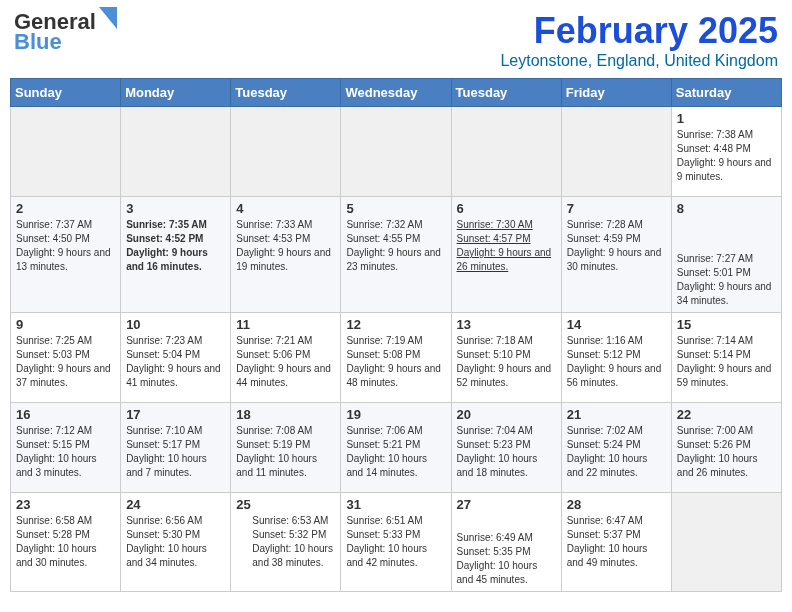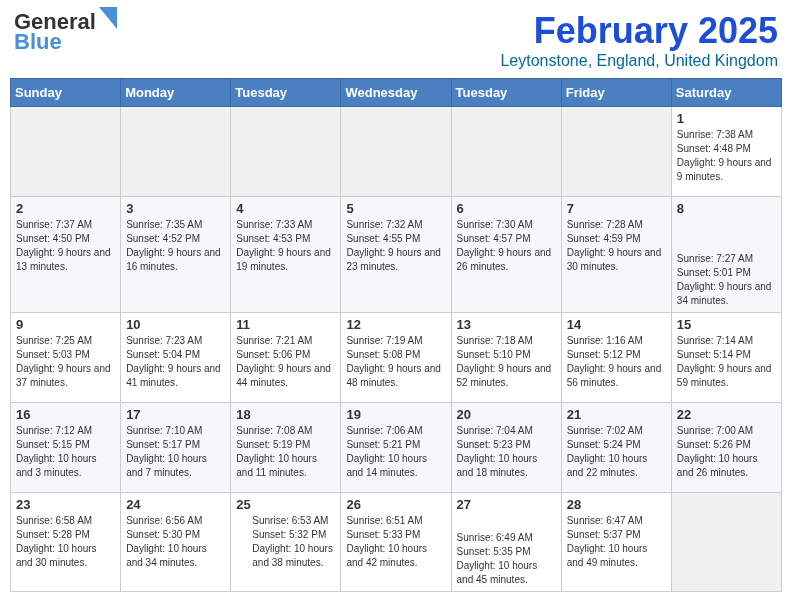--- a/index.html
+++ b/index.html
@@ -140,39 +140,39 @@
       </tr>
       <tr>
         <td>
           <span class="day-num">2</span>
           <div class="day-info" style="white-space: pre-line;">Sunrise: 7:37 AM
 Sunset: 4:50 PM
 Daylight: 9 hours and 13 minutes.</div>
         </td>
         <td>
           <span class="day-num">3</span>
-          <div class="day-info" style="white-space: pre-line;">Sunrise: 7:35 AM
+          <div class="day-info" style="white-space: pre-line; font-weight: bold;">Sunrise: 7:35 AM
 Sunset: 4:52 PM
 Daylight: 9 hours and 16 minutes.</div>
         </td>
         <td>
           <span class="day-num">4</span>
           <div class="day-info" style="white-space: pre-line;">Sunrise: 7:33 AM
 Sunset: 4:53 PM
 Daylight: 9 hours and 19 minutes.</div>
         </td>
         <td>
           <span class="day-num">5</span>
           <div class="day-info" style="white-space: pre-line;">Sunrise: 7:32 AM
 Sunset: 4:55 PM
 Daylight: 9 hours and 23 minutes.</div>
         </td>
         <td>
           <span class="day-num">6</span>
-          <div class="day-info" style="white-space: pre-line;">Sunrise: 7:30 AM
+          <div class="day-info" style="white-space: pre-line; text-decoration: underline;">Sunrise: 7:30 AM
 Sunset: 4:57 PM
 Daylight: 9 hours and 26 minutes.</div>
         </td>
         <td>
           <span class="day-num">7</span>
           <div class="day-info" style="white-space: pre-line;">Sunrise: 7:28 AM
 Sunset: 4:59 PM
 Daylight: 9 hours and 30 minutes.</div>
         </td>
         <td>
@@ -283,21 +283,21 @@
 Sunset: 5:30 PM
 Daylight: 10 hours and 34 minutes.</div>
         </td>
         <td>
           <span class="day-num">25</span>
           <div class="day-info" style="white-space: pre-line; margin-left: 16px;">Sunrise: 6:53 AM
 Sunset: 5:32 PM
 Daylight: 10 hours and 38 minutes.</div>
         </td>
         <td>
-          <span class="day-num">26</span>
+          <span class="day-num">31</span>
           <div class="day-info" style="white-space: pre-line;">Sunrise: 6:51 AM
 Sunset: 5:33 PM
 Daylight: 10 hours and 42 minutes.</div>
         </td>
         <td>
           <span class="day-num">27</span>
           <div class="day-info" style="white-space: pre-line; margin-top: 19px;">Sunrise: 6:49 AM
 Sunset: 5:35 PM
 Daylight: 10 hours and 45 minutes.</div>
         </td>

